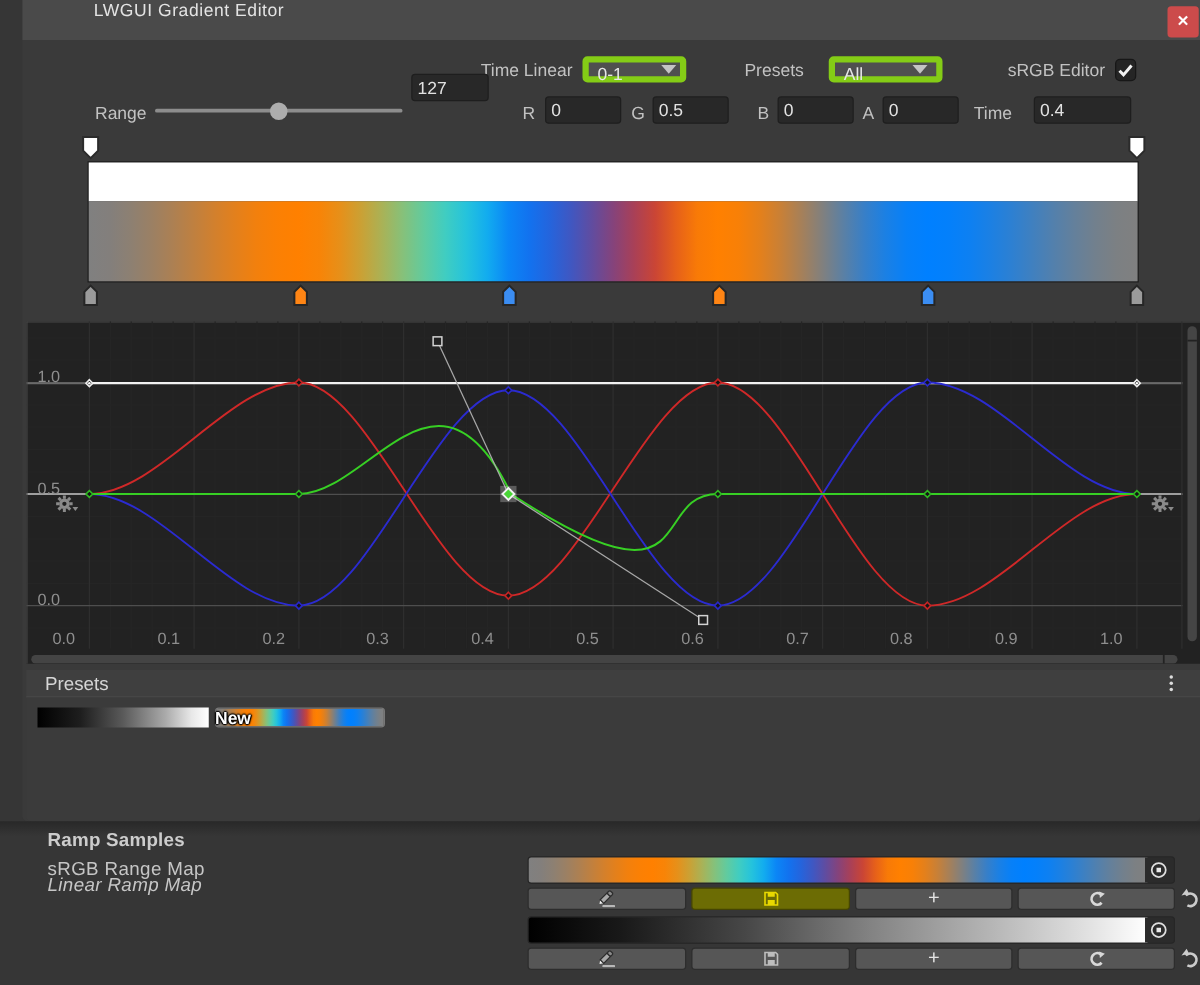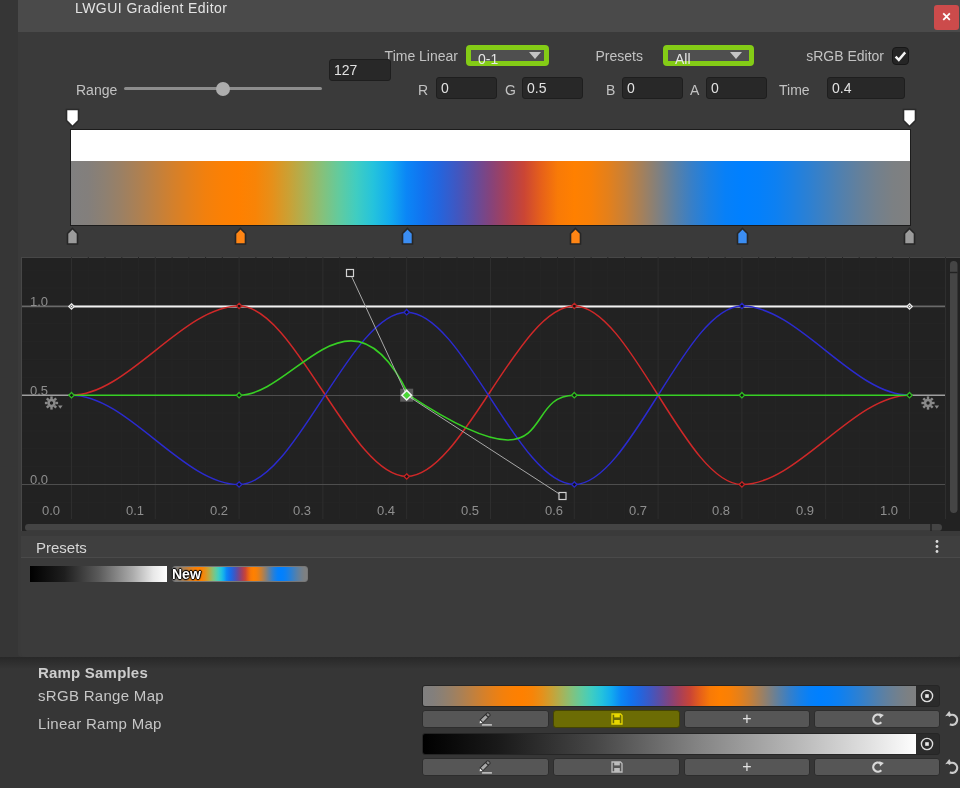--- a/index.html
+++ b/index.html
@@ -262,21 +262,21 @@
 <div class="abs" style="left:172px;top:566px;width:136px;height:16px;border-radius:3px;background:linear-gradient(to right,#808080 0%,#837f7c 2%,#8d8072 4%,#9b8064 6%,#ac8053 8%,#bf8040 10%,#d2802d 12%,#e3801c 14%,#f2800d 16%,#fb8004 18%,#ff8000 20%,#f88407 22%,#e6901a 24%,#caa135 26%,#a9b257 28%,#85c17b 30%,#61cb9f 32%,#40cdc1 34%,#25c3dc 36%,#12acef 38%,#0b86f6 40%,#1272ef 42%,#2564dc 44%,#4057c1 46%,#614c9f 48%,#85437b 50%,#a94057 52%,#ca4535 54%,#e6601a 56%,#f87a07 58%,#ff8000 60%,#f88007 62%,#e4801b 64%,#c88037 66%,#a5805a 68%,#80807f 70%,#5a80a5 72%,#377fc8 74%,#1b80e4 76%,#0780f8 78%,#0080ff 80%,#0480fb 82%,#0d80f2 84%,#1c80e3 86%,#2d80d2 88%,#4080bf 90%,#5380ac 92%,#64809b 94%,#72808d 96%,#7c8083 98%,#808080 100%);border:1px solid #777777;box-sizing:border-box;"></div>
 <div class="abs" style="left:172px;top:566px;width:136px;height:16px;color:#fff;font-size:14px;font-weight:bold;text-align:left;line-height:16px;text-shadow:-1px 0 1px #000,1px 0 1px #000,0 -1px 1px #000,0 1px 1px #000,0 0 2px #000;">New</div>
 
 <div class="abs" style="left:0px;top:657px;width:960px;height:12px;background:linear-gradient(#282828,rgba(40,40,40,0));"></div>
 
 <div class="abs" style="left:38px;top:664px;color:#cdcdcd;font-size:15px;font-weight:bold;letter-spacing:0.2px;">Ramp Samples</div>
 <div class="abs" style="left:38px;top:687px;color:#c6c6c6;font-size:15px;letter-spacing:0.3px;">sRGB Range Map</div>
 <div class="abs" style="left:422px;top:685px;width:518px;height:22px;background:#2b2b2b;border:1px solid #262626;border-radius:3px;box-sizing:border-box;">
     <div style="position:absolute;left:0;top:0;width:495px;height:100%;background:linear-gradient(to right,#808080 0%,#837f7c 2%,#8d8072 4%,#9b8064 6%,#ac8053 8%,#bf8040 10%,#d2802d 12%,#e3801c 14%,#f2800d 16%,#fb8004 18%,#ff8000 20%,#f88407 22%,#e6901a 24%,#caa135 26%,#a9b257 28%,#85c17b 30%,#61cb9f 32%,#40cdc1 34%,#25c3dc 36%,#12acef 38%,#0b86f6 40%,#1272ef 42%,#2564dc 44%,#4057c1 46%,#614c9f 48%,#85437b 50%,#a94057 52%,#ca4535 54%,#e6601a 56%,#f87a07 58%,#ff8000 60%,#f88007 62%,#e4801b 64%,#c88037 66%,#a5805a 68%,#80807f 70%,#5a80a5 72%,#377fc8 74%,#1b80e4 76%,#0780f8 78%,#0080ff 80%,#0480fb 82%,#0d80f2 84%,#1c80e3 86%,#2d80d2 88%,#4080bf 90%,#5380ac 92%,#64809b 94%,#72808d 96%,#7c8083 98%,#808080 100%);border-radius:2px 0 0 2px;"></div>
   </div>
-<div class="abs" style="left:38px;top:715px;color:#c6c6c6;font-size:15px;letter-spacing:0.3px;">Linear Ramp Map</div>
+<div class="abs" style="left:38px;top:700px;color:#c6c6c6;font-size:15px;letter-spacing:0.3px;font-style:italic;">Linear Ramp Map</div>
 <div class="abs" style="left:422px;top:733px;width:518px;height:22px;background:#2b2b2b;border:1px solid #262626;border-radius:3px;box-sizing:border-box;">
     <div style="position:absolute;left:0;top:0;width:495px;height:100%;background:linear-gradient(to right,#000 0%,#191919 15%,#474747 35%,#828282 55%,#b6b6b6 75%,#e0e0e0 90%,#fff 100%);border-radius:2px 0 0 2px;"></div>
   </div>
 
 <div class="abs" style="left:916px;top:686px;width:23px;height:20px;background:#2b2b2b;border-radius:0 2px 2px 0;"></div>
 <svg class="abs" style="left:919px;top:688px;" width="16" height="16" viewBox="0 0 16 16">
   <circle cx="8" cy="8" r="5.6" fill="none" stroke="#dedede" stroke-width="1.4"></circle>
     <rect x="6.2" y="6.2" width="3.6" height="3.6" fill="#e8e8e8"></rect>
 </svg>
 <div class="abs" style="left:916px;top:734px;width:23px;height:20px;background:#2b2b2b;border-radius:0 2px 2px 0;"></div>

